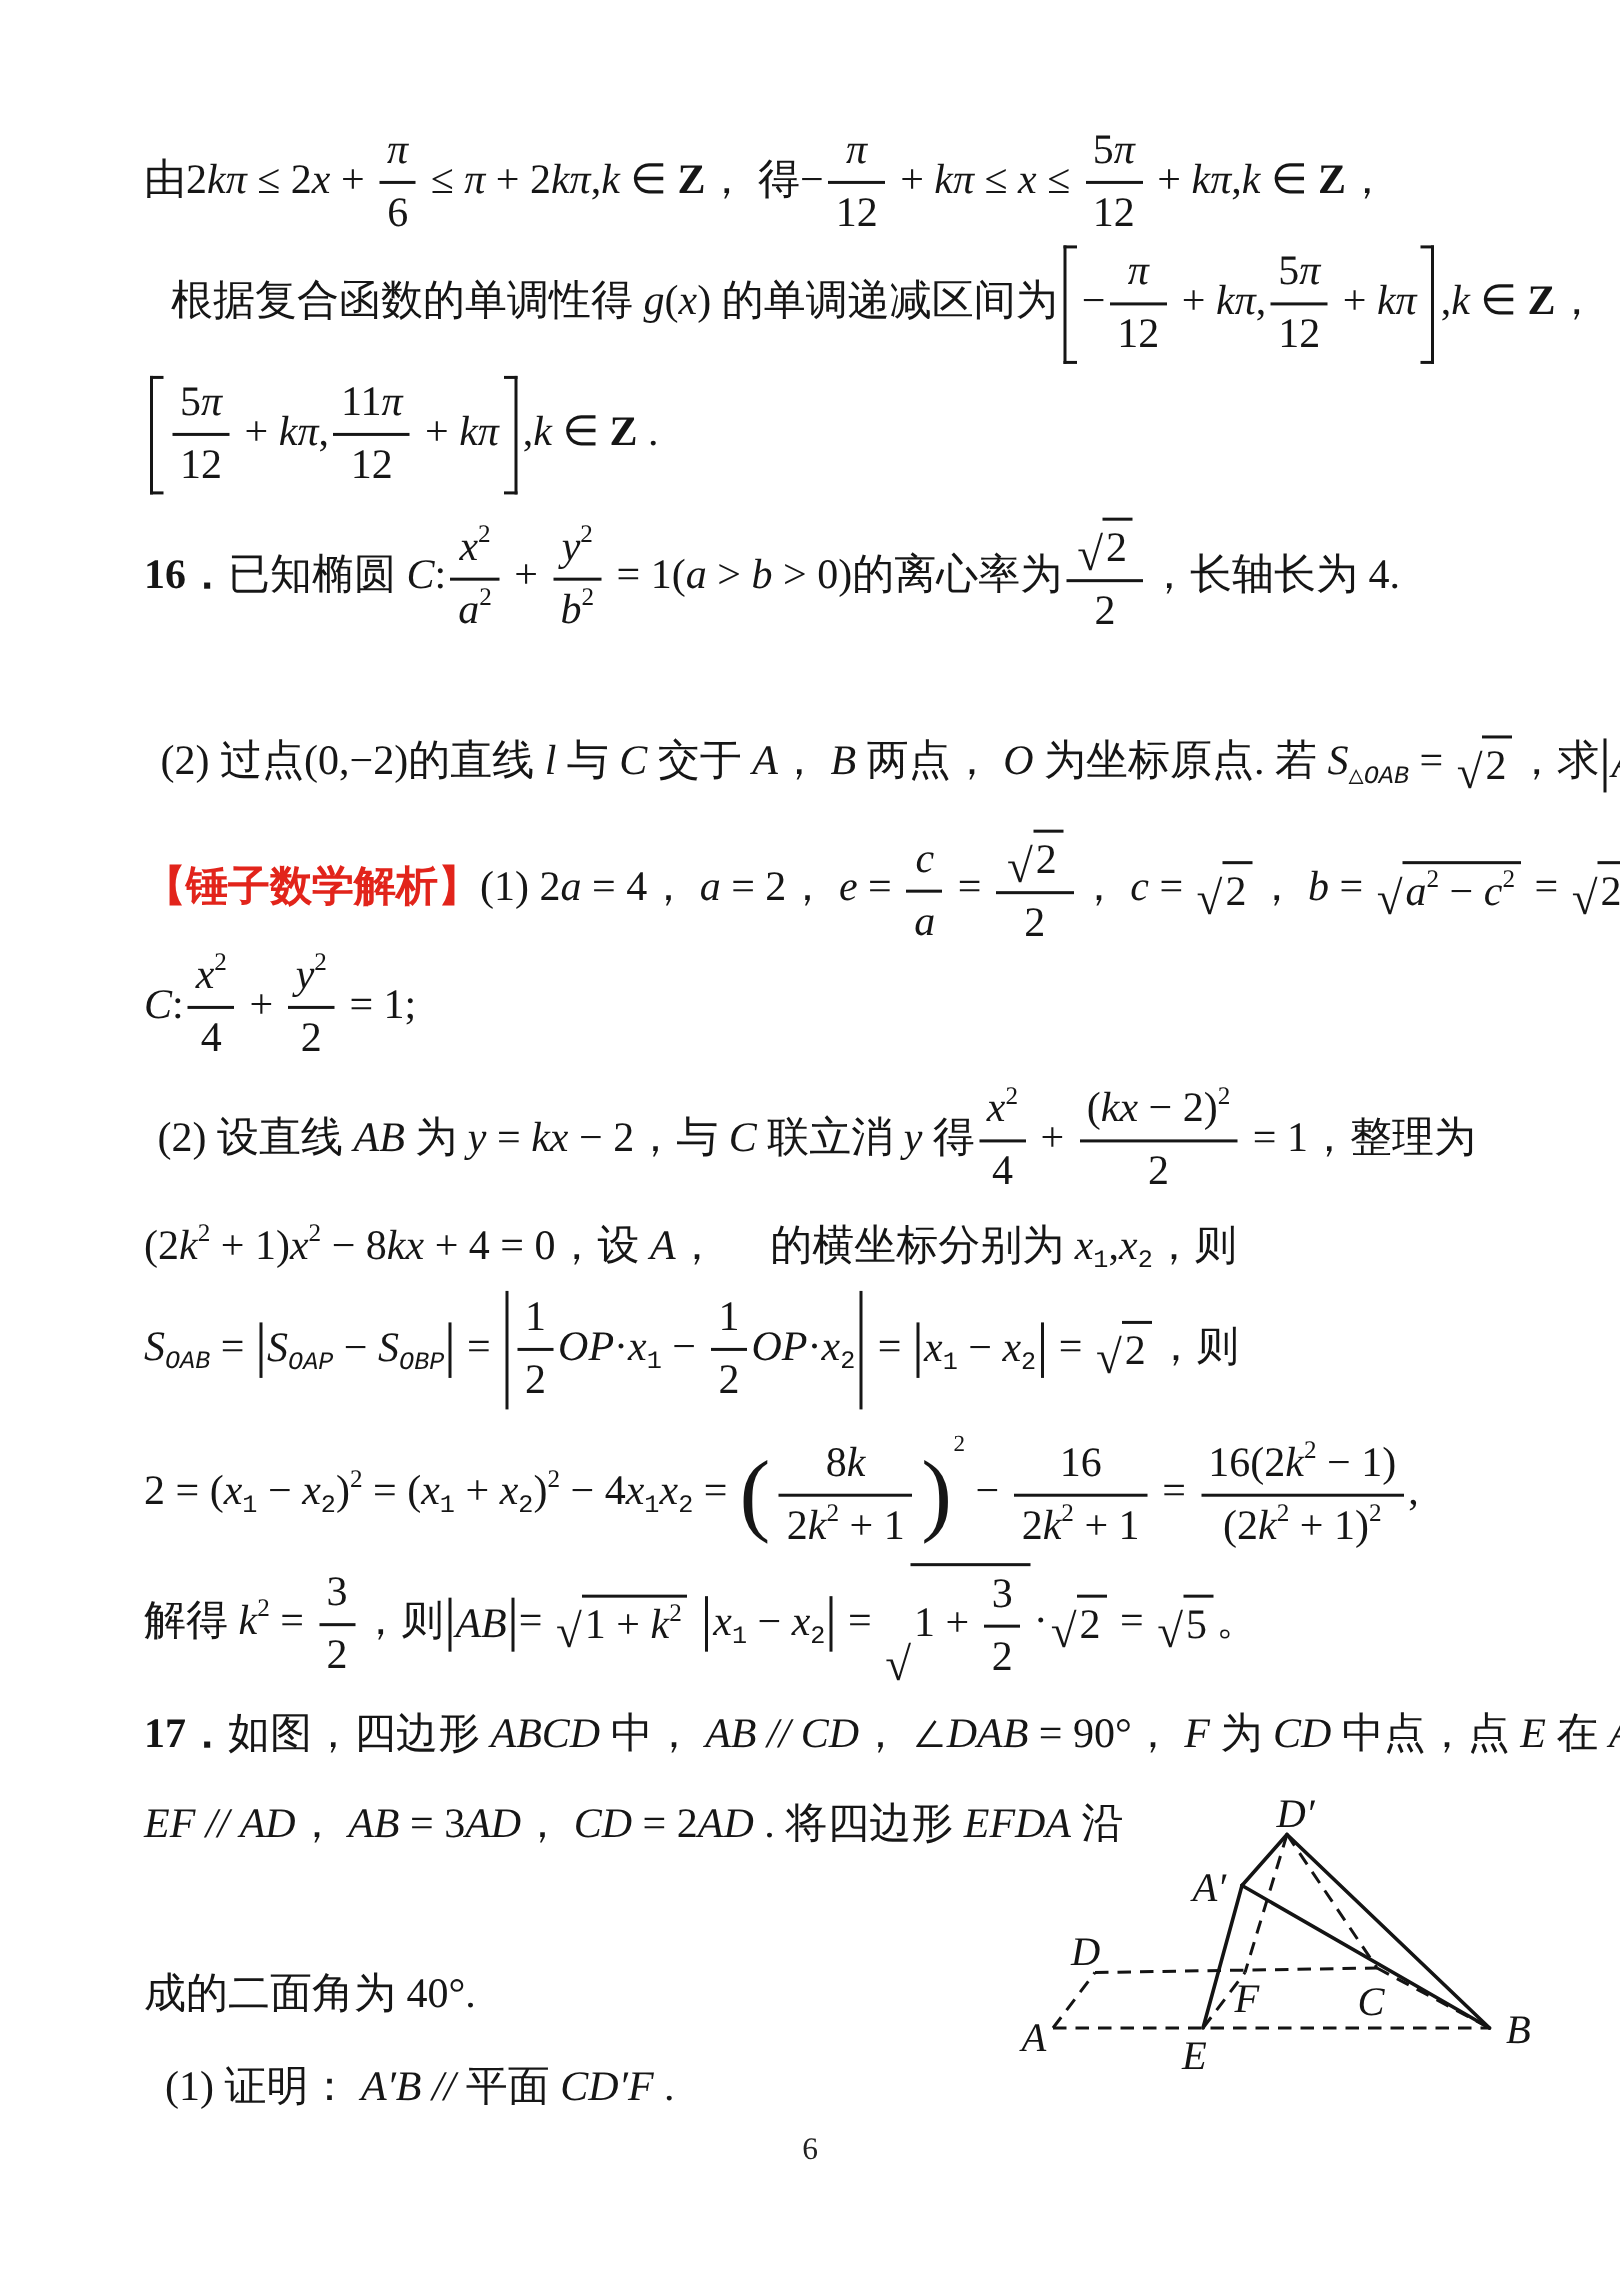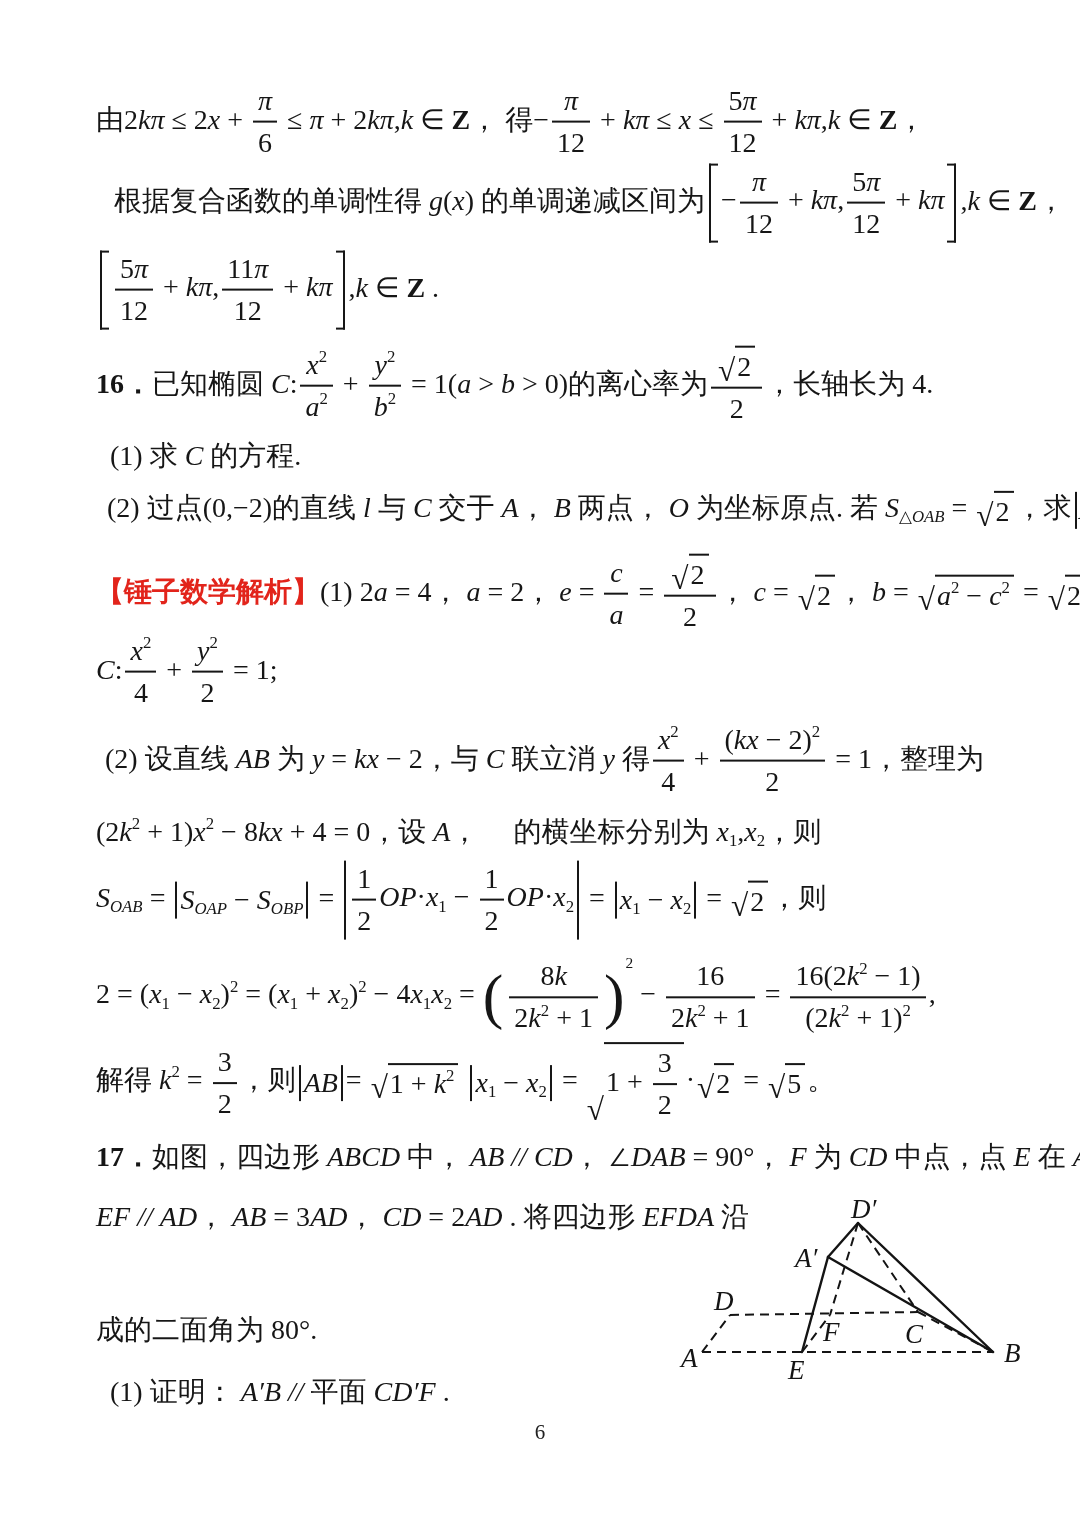--- a/index.html
+++ b/index.html
@@ -41,21 +41,21 @@
   .vgrp { display:inline-flex; vertical-align:middle; align-items:center; margin:0 3px; }
   .vbar { align-self:stretch; border-left:2px solid currentColor; }
 
   
   .pgrp { display:inline-flex; vertical-align:middle; align-items:center; margin:0 1px; }
   .bigp { font-size:2.2em; line-height:1; font-weight:400; }
 
   sup, sub { font-size:0.6em; line-height:1; }
   sup { vertical-align:0.7em; }
   sup.hi { vertical-align:2.3em; font-size:0.55em; }
-  sub { vertical-align:-0.32em; }
+  sub { vertical-align:-0.32em;font-family:Liberation Mono, monospace; }
 
   
   #fig-svg { position:absolute; left:670px; top:1190px; }
   #fig-svg line.sld { stroke:#141414; stroke-width:2.4; stroke-linecap:round; }
   #fig-svg line.dsh { stroke:#141414; stroke-width:2; stroke-dasharray:9 6; }
   #fig-svg text { font-family:"Liberation Serif", serif; font-style:italic; font-size:27px; fill:#141414; }
 
   .pagenum {
     position:absolute; left:0; right:0; top:1420px; text-align:center;
     font-size:21px; font-family:"Liberation Serif", serif; color:#222;
@@ -74,21 +74,20 @@
         </span><span><span>,</span><span class="var">k</span><span> ∈ </span></span><span class="mbf">Z</span><span><span>，</span></span></span></div>
   <div class="mline" style="top:290px;  left:96px;"><span class="mrow"><span class="grp">
           <span class="brk brkL"></span>
           <span class="gin"><span class="frac"><span class="fnum"><span><span>5</span><span class="var">π</span></span></span><span class="fden"><span><span>12</span></span></span></span><span><span> + </span><span class="var">kπ</span><span>,</span></span><span class="frac"><span class="fnum"><span><span>11</span><span class="var">π</span></span></span><span class="fden"><span><span>12</span></span></span></span><span><span> + </span><span class="var">kπ</span></span></span>
           <span class="brk brkR"></span>
         </span><span><span>,</span><span class="var">k</span><span> ∈ </span></span><span class="mbf">Z</span><span><span> .</span></span></span></div>
   <div class="mline" style="top:386px;  left:96px;"><span class="mrow"><span class="mbf">16．</span><span><span>已知椭圆 </span><span class="var">C</span><span>:</span></span><span class="frac"><span class="fnum"><span><span class="var">x</span></span><sup><span><span>2</span></span></sup></span><span class="fden"><span><span class="var">a</span></span><sup><span><span>2</span></span></sup></span></span><span><span> + </span></span><span class="frac"><span class="fnum"><span><span class="var">y</span></span><sup><span><span>2</span></span></sup></span><span class="fden"><span><span class="var">b</span></span><sup><span><span>2</span></span></sup></span></span><span><span> = 1(</span><span class="var">a</span><span> &gt; </span><span class="var">b</span><span> &gt; 0)的离心率为</span></span><span class="frac"><span class="fnum"><span class="sqrt">
               <span class="rad">√</span>
               <span class="rbox"><span><span>2</span></span></span>
             </span></span><span class="fden"><span><span>2</span></span></span></span><span><span>，长轴长为 4.</span></span></span></div>
-  <div class="mline" style="top:456px;  left:110px;"><span class="mrow"><span><span>(1) 求 </span><span class="var">C</span><span> 的方程.</span></span></span></div>
   <div class="mline" style="top:510px;  left:107px;"><span class="mrow"><span><span>(2) 过点(0,−2)的直线 </span><span class="var">l</span><span> 与 </span><span class="var">C</span><span> 交于 </span><span class="var">A</span><span>， </span><span class="var">B</span><span> 两点， </span><span class="var">O</span><span> 为坐标原点. 若 </span><span class="var">S</span></span><sub><span><span>△</span><span class="var">OAB</span></span></sub><span><span> = </span></span><span class="sqrt">
           <span class="rad">√</span>
           <span class="rbox"><span><span>2</span></span></span>
         </span><span><span>，求</span></span><span class="vgrp">
           <span class="vbar"></span>
           <span class="gin"><span><span class="var">AB</span></span></span>
         </span></span></div>
   <div class="mline" style="top:594px;  left:96px;"><span class="mrow"><span class="hl" style="color: rgb(226, 36, 27);">【锤子数学解析】</span><span><span>(1)  2</span><span class="var">a</span><span> = 4， </span><span class="var">a</span><span> = 2， </span><span class="var">e</span><span> = </span></span><span class="frac"><span class="fnum"><span><span class="var">c</span></span></span><span class="fden"><span><span class="var">a</span></span></span></span><span><span> = </span></span><span class="frac"><span class="fnum"><span class="sqrt">
               <span class="rad">√</span>
               <span class="rbox"><span><span>2</span></span></span>
@@ -142,21 +141,21 @@
           <span class="rbox"><span><span>1 + </span></span><span class="frac"><span class="fnum"><span><span>3</span></span></span><span class="fden"><span><span>2</span></span></span></span></span>
         </span><span><span>·</span></span><span class="sqrt">
           <span class="rad">√</span>
           <span class="rbox"><span><span>2</span></span></span>
         </span><span><span> = </span></span><span class="sqrt">
           <span class="rad">√</span>
           <span class="rbox"><span><span>5</span></span></span>
         </span><span><span>。</span></span></span></div>
   <div class="mline" style="top:1157px; left:96px;"><span class="mrow"><span class="mbf">17．</span><span><span>如图，四边形 </span><span class="var">ABCD</span><span> 中， </span><span class="var">AB</span><span> </span><span class="var">//</span><span> </span><span class="var">CD</span><span>， ∠</span><span class="var">DAB</span><span> = 90°， </span><span class="var">F</span><span> 为 </span><span class="var">CD</span><span> 中点，点 </span><span class="var">E</span><span> 在 </span><span class="var">AB</span></span></span></div>
   <div class="mline" style="top:1217px; left:96px;"><span class="mrow"><span><span class="var">EF</span><span> </span><span class="var">//</span><span> </span><span class="var">AD</span><span>， </span><span class="var">AB</span><span> = 3</span><span class="var">AD</span><span>， </span><span class="var">CD</span><span> = 2</span><span class="var">AD</span><span> . 将四边形 </span><span class="var">EFDA</span><span> 沿</span></span></span></div>
-  <div class="mline" style="top:1330px; left:96px;"><span class="mrow"><span><span>成的二面角为 80°.</span></span></span></div>
+  <div class="mline" style="top:1330px; left:96px;"><span class="mrow"><span><span>成的二面角为 40°.</span></span></span></div>
   <div class="mline" style="top:1392px; left:110px;"><span class="mrow"><span><span>(1) 证明： </span><span class="var">A′B</span><span> </span><span class="var">//</span><span> 平面 </span><span class="var">CD′F</span><span> .</span></span></span></div>
 
   <svg id="fig-svg" width="410" height="210" viewBox="670 1190 410 210">
       <line x1="702" y1="1352" x2="730" y2="1315" class="dsh"></line>
       <line x1="730" y1="1315" x2="918" y2="1312" class="dsh"></line>
       <line x1="702" y1="1352" x2="993" y2="1352" class="dsh"></line>
       <line x1="802" y1="1352" x2="830" y2="1315" class="dsh"></line>
       <line x1="858" y1="1223" x2="830" y2="1315" class="dsh"></line>
       <line x1="858" y1="1223" x2="918" y2="1312" class="dsh"></line>
       <line x1="918" y1="1312" x2="993" y2="1352" class="dsh"></line>

